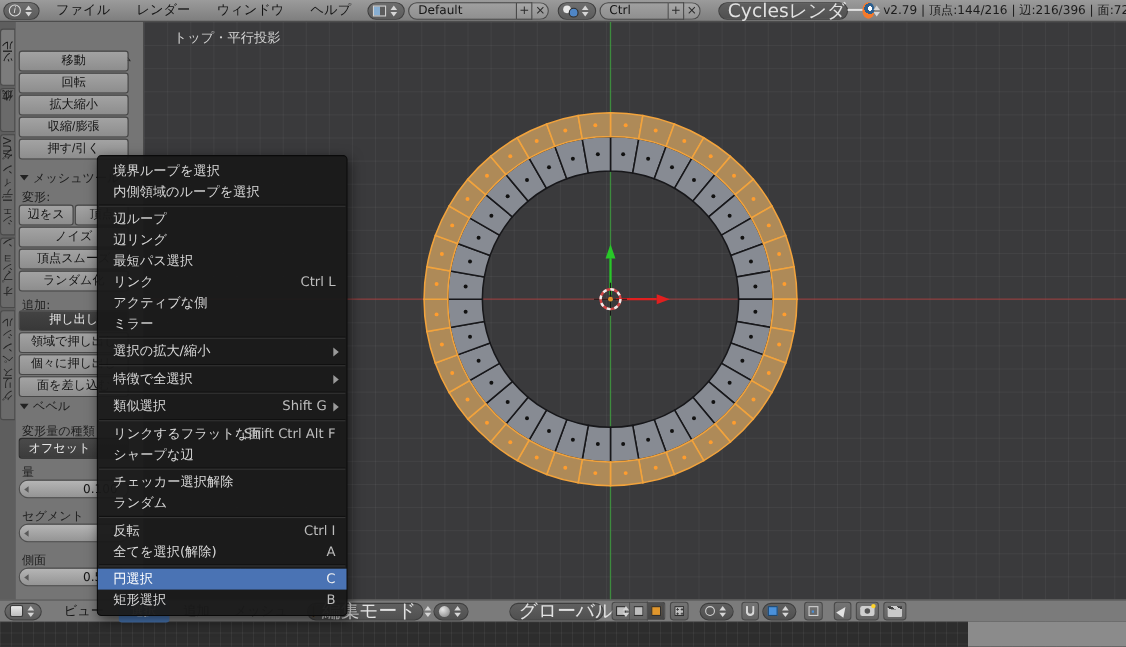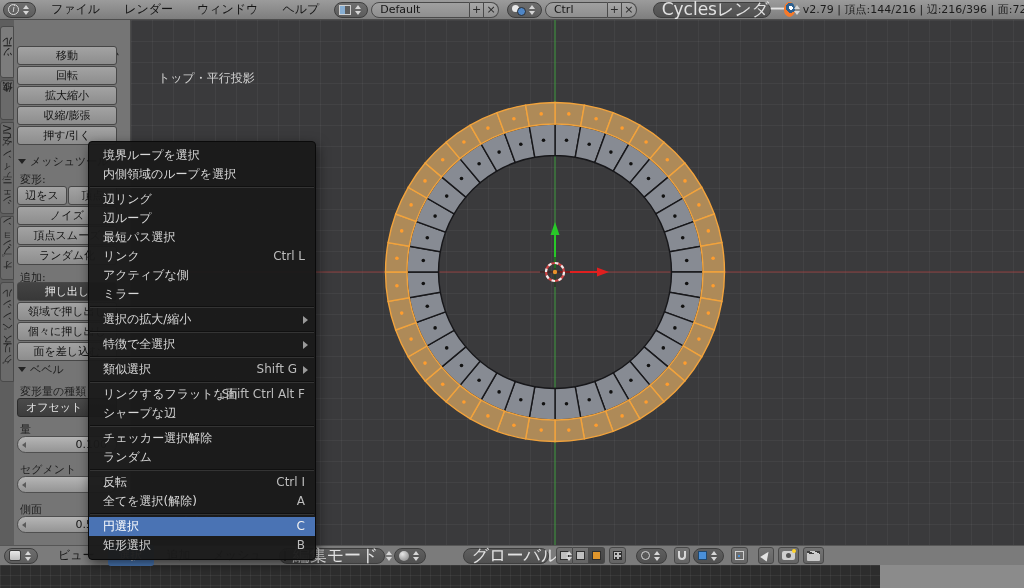--- a/index.html
+++ b/index.html
@@ -73,21 +73,21 @@
   .slider::before { content:""; position:absolute; left:4px; top:5px; width:0; height:0;
     border-top:3px solid transparent; border-bottom:3px solid transparent;
     border-right:4px solid #5a5a5a; }
 
   
   #viewport { left:131px; top:20px; width:893px; height:526px; background:#3a3a3c;
     background-image:
       linear-gradient(rgba(255,255,255,.045) 1px, transparent 1px),
       linear-gradient(90deg, rgba(255,255,255,.045) 1px, transparent 1px);
     background-size:21px 21px; z-index:1; overflow:hidden; }
-  #view-label { left:158px; top:26px; font-size:12px; color:#d2d2d2; z-index:2;margin-top:44px; }
+  #view-label { left:158px; top:26px; font-size:12px; color:#d2d2d2; z-index:2; }
   #object-info { left:183px; top:514px; font-size:12px; color:#9c9c9c; z-index:2; }
   #viewport-svg { position:absolute; left:131px; top:20px; z-index:2; }
 
   
   #select-menu { left:88px; top:141px; width:228px; background:rgba(26,26,26,0.96);
     border:1px solid #0a0a0a; border-radius:4px; padding:4px 0;
     box-shadow:2px 4px 12px rgba(0,0,0,.55); z-index:10; }
   .mitem { position:relative; height:19px; line-height:19px; font-size:12px; color:#d8d8d8;
     padding:0 18px 0 14px; white-space:nowrap; }
   .mitem .short { position:absolute; right:10px; color:#bdbdbd; }
@@ -405,22 +405,22 @@
       <circle cx="555" cy="272" r="9" fill="none" stroke="#cf4444" stroke-width="2.2"></circle>
       <circle cx="555" cy="272" r="9" fill="none" stroke="#ededed" stroke-width="2.2" stroke-dasharray="3.5 3.5"></circle>
       <circle cx="555" cy="272" r="2.2" fill="#e8922a"></circle>
     </g>
   </svg>
 
   <div id="select-menu" class="abs">
     <div class="mitem"><span>境界ループを選択</span></div>
     <div class="mitem"><span>内側領域のループを選択</span></div>
     <div class="msep"></div>
+    <div class="mitem"><span>辺ループ</span></div>
     <div class="mitem"><span>辺リング</span></div>
-    <div class="mitem"><span>辺ループ</span></div>
     <div class="mitem"><span>最短パス選択</span></div>
     <div class="mitem"><span>リンク</span><span class="short">Ctrl L</span></div>
     <div class="mitem"><span>アクティブな側</span></div>
     <div class="mitem"><span>ミラー</span></div>
     <div class="msep"></div>
     <div class="mitem hasub"><span>選択の拡大/縮小</span><span class="subarrow"></span></div>
     <div class="msep"></div>
     <div class="mitem hasub"><span>特徴で全選択</span><span class="subarrow"></span></div>
     <div class="msep"></div>
     <div class="mitem hasub"><span>類似選択</span><span class="short">Shift G</span><span class="subarrow"></span></div>

